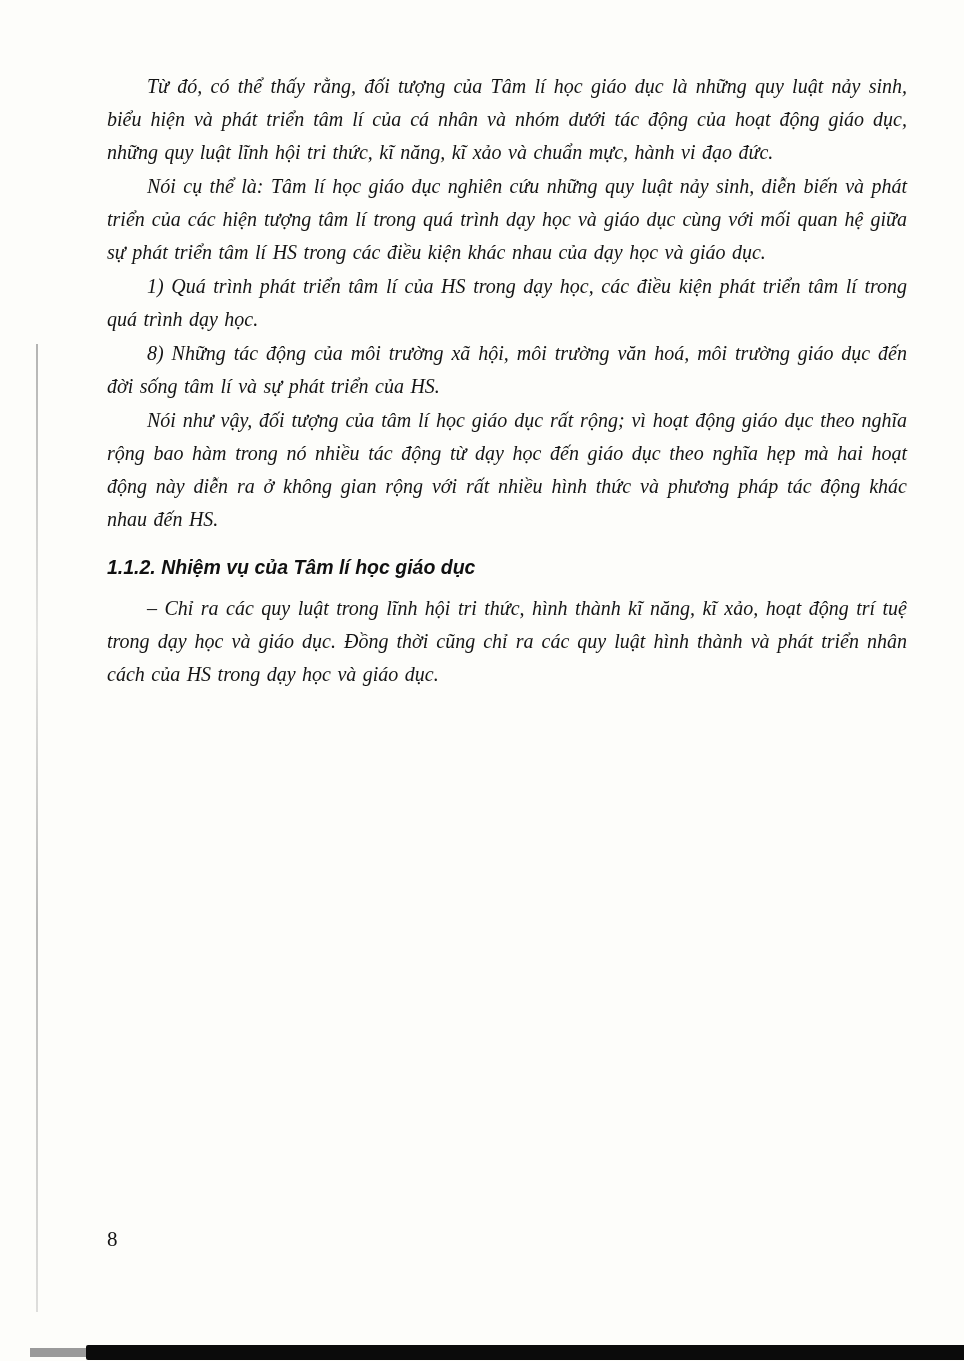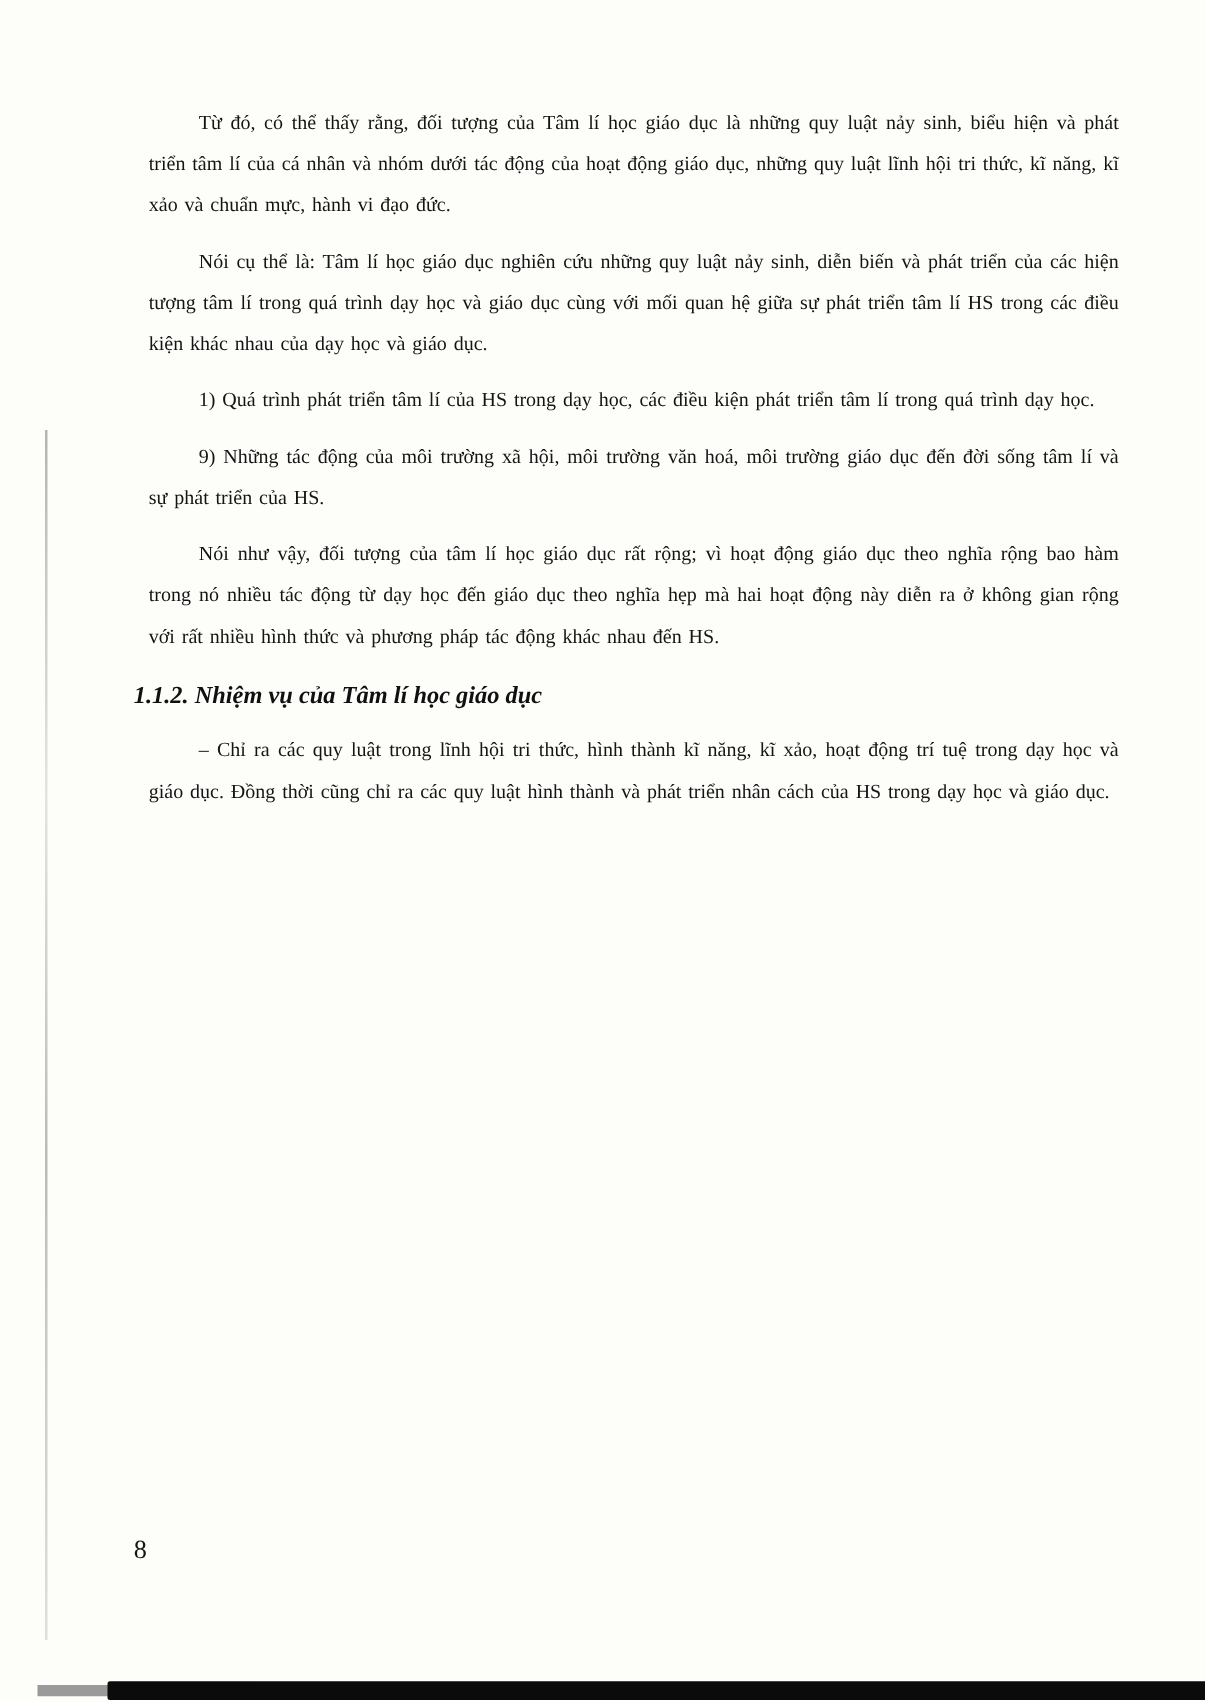--- a/index.html
+++ b/index.html
@@ -19,32 +19,33 @@
       position: absolute;
       inset: 0;
     }
     .text-block {
       position: absolute;
       left: 107px;
       top: 70px;
       width: 800px;
     }
     .text-block p {
-      margin: 12px;
-      font-size: 16px;
+      margin: 0;
+      font-size: 20px;
       line-height: 33px;
       text-align: justify;
       text-indent: 40px;
       word-spacing: 1.5px;
+      font-style: italic;
     }
     .text-block p + p {
       margin-top: 1px;
     }
     .section-heading {
-      font-family: Liberation Serif, serif;
+      font-family: Liberation Sans, sans-serif;
       font-style: italic;
       font-weight: bold;
       font-size: 19.5px;
       line-height: 30px;
       margin: 16px 0 10px 0;
       color: #101010;
     }
     .page-number {
       position: absolute;
       left: 107px;
@@ -85,21 +86,21 @@
   </style>
 </head>
 <body>
 
 <div class="page">
 
   <div class="text-block">
     <p>Từ đó, có thể thấy rằng, đối tượng của Tâm lí học giáo dục là những quy luật nảy sinh, biểu hiện và phát triển tâm lí của cá nhân và nhóm dưới tác động của hoạt động giáo dục, những quy luật lĩnh hội tri thức, kĩ năng, kĩ xảo và chuẩn mực, hành vi đạo đức.</p>
     <p>Nói cụ thể là: Tâm lí học giáo dục nghiên cứu những quy luật nảy sinh, diễn biến và phát triển của các hiện tượng tâm lí trong quá trình dạy học và giáo dục cùng với mối quan hệ giữa sự phát triển tâm lí HS trong các điều kiện khác nhau của dạy học và giáo dục.</p>
     <p>1) Quá trình phát triển tâm lí của HS trong dạy học, các điều kiện phát triển tâm lí trong quá trình dạy học.</p>
-    <p>9) Những tác động của môi trường xã hội, môi trường văn hoá, môi trường giáo dục đến đời sống tâm lí và sự phát triển của HS.</p>
+    <p>8) Những tác động của môi trường xã hội, môi trường văn hoá, môi trường giáo dục đến đời sống tâm lí và sự phát triển của HS.</p>
     <p>Nói như vậy, đối tượng của tâm lí học giáo dục rất rộng; vì hoạt động giáo dục theo nghĩa rộng bao hàm trong nó nhiều tác động từ dạy học đến giáo dục theo nghĩa hẹp mà hai hoạt động này diễn ra ở không gian rộng với rất nhiều hình thức và phương pháp tác động khác nhau đến HS.</p>
 
     <h2 class="section-heading">1.1.2. Nhiệm vụ của Tâm lí học giáo dục</h2>
 
     <p>– Chỉ ra các quy luật trong lĩnh hội tri thức, hình thành kĩ năng, kĩ xảo, hoạt động trí tuệ trong dạy học và giáo dục. Đồng thời cũng chỉ ra các quy luật hình thành và phát triển nhân cách của HS trong dạy học và giáo dục.</p>
   </div>
 
   <div class="page-number">8</div>
 
   <div class="artifact-left-line"></div>

